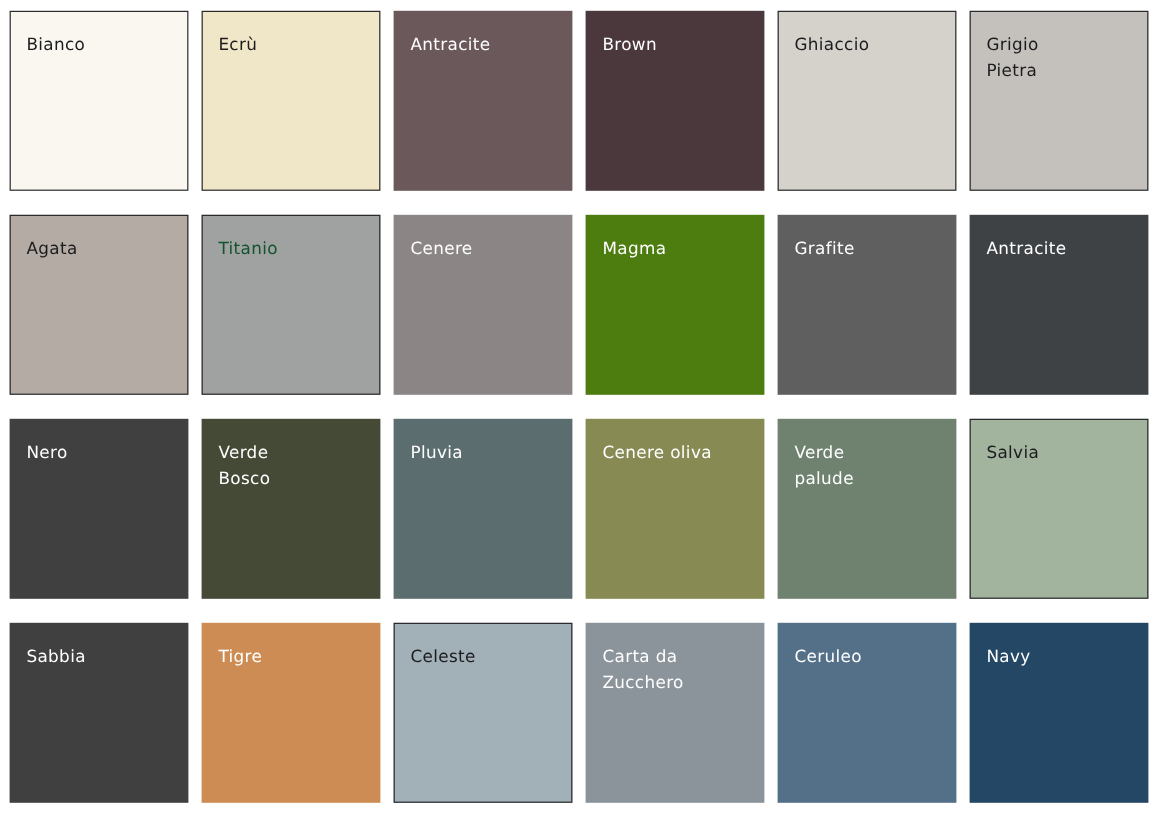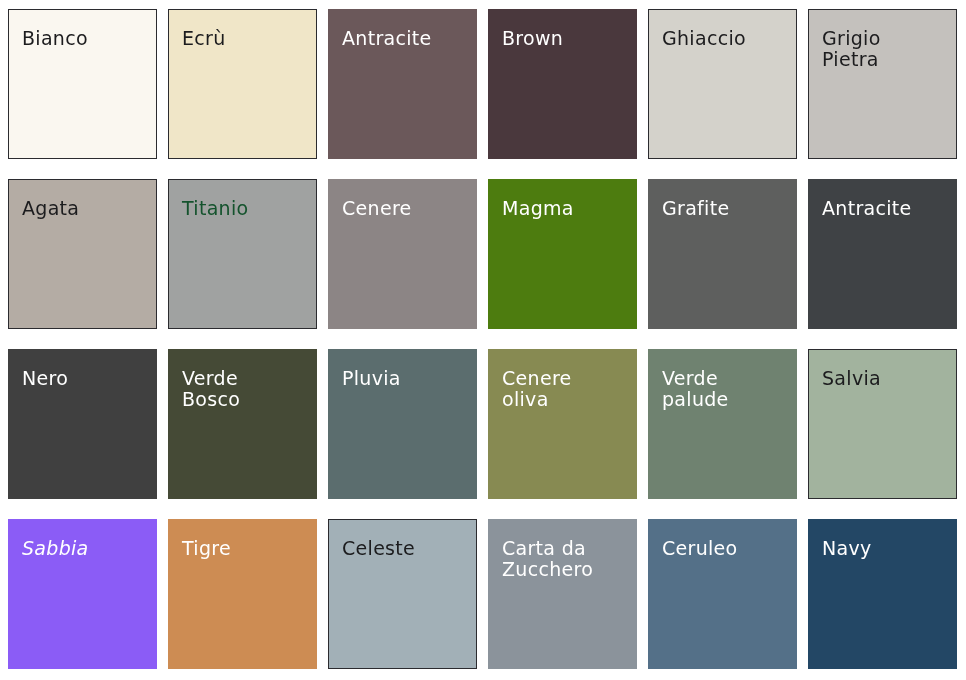--- a/index.html
+++ b/index.html
@@ -35,21 +35,21 @@
 
   .swatch.bordered {
     border: 1px solid #2b2b2f;
   }
 
   .swatch-label {
     position: absolute;
     left: 14px;
     top: 19px;
     right: 20px;
-    font-size: 19px;
+    font-size: 14px;
     line-height: 21px;
     letter-spacing: 0.3px;
     white-space: pre-line;
     font-family: "DejaVu Sans", "Liberation Sans", sans-serif;
   }
 
   .swatch.bordered .swatch-label {
     left: 13px;
     top: 18px;
   }
@@ -111,21 +111,21 @@
     <div class="swatch" style="background: rgb(135, 138, 82);">
       <span class="swatch-label label-light" style="color: rgb(255, 255, 255);">Cenere oliva</span>
     </div>
     <div class="swatch" style="background: rgb(111, 130, 112);">
       <span class="swatch-label label-light" style="color: rgb(255, 255, 255);">Verde
 palude</span>
     </div>
     <div class="swatch bordered" style="background: rgb(162, 179, 158); border-color: rgb(43, 43, 47);">
       <span class="swatch-label label-dark" style="color: rgb(28, 28, 30);">Salvia</span>
     </div>
-    <div class="swatch" style="background: #8b5cf6; font-style: italic;">
+    <div class="swatch" style="background: #404040;">
       <span class="swatch-label label-light" style="color: rgb(255, 255, 255);">Sabbia</span>
     </div>
     <div class="swatch" style="background: rgb(205, 140, 83);">
       <span class="swatch-label label-light" style="color: rgb(255, 255, 255);">Tigre</span>
     </div>
     <div class="swatch bordered" style="background: rgb(162, 176, 183); border-color: rgb(43, 43, 47);">
       <span class="swatch-label label-dark" style="color: rgb(28, 28, 30);">Celeste</span>
     </div>
     <div class="swatch" style="background: rgb(139, 147, 155);">
       <span class="swatch-label label-light" style="color: rgb(255, 255, 255);">Carta da

